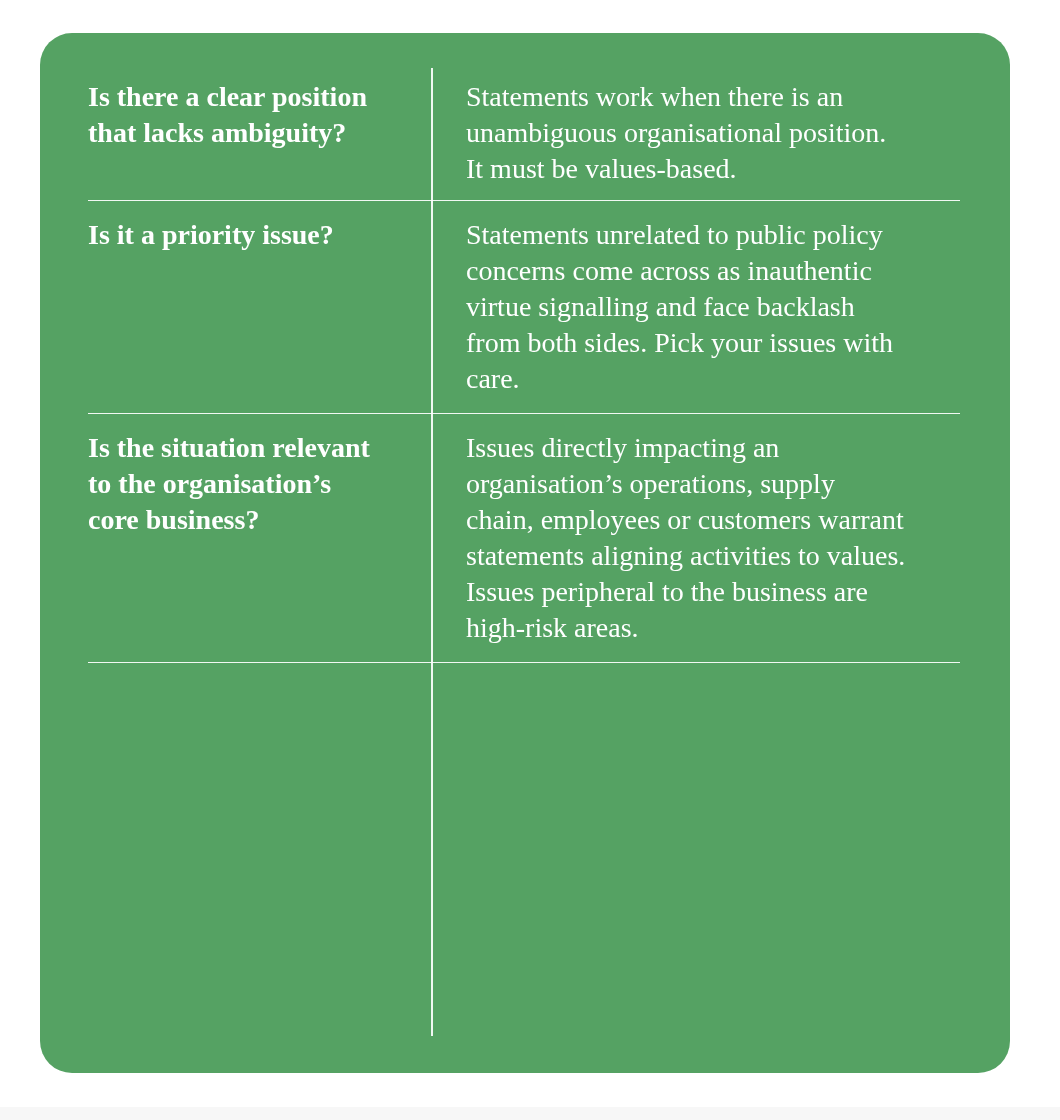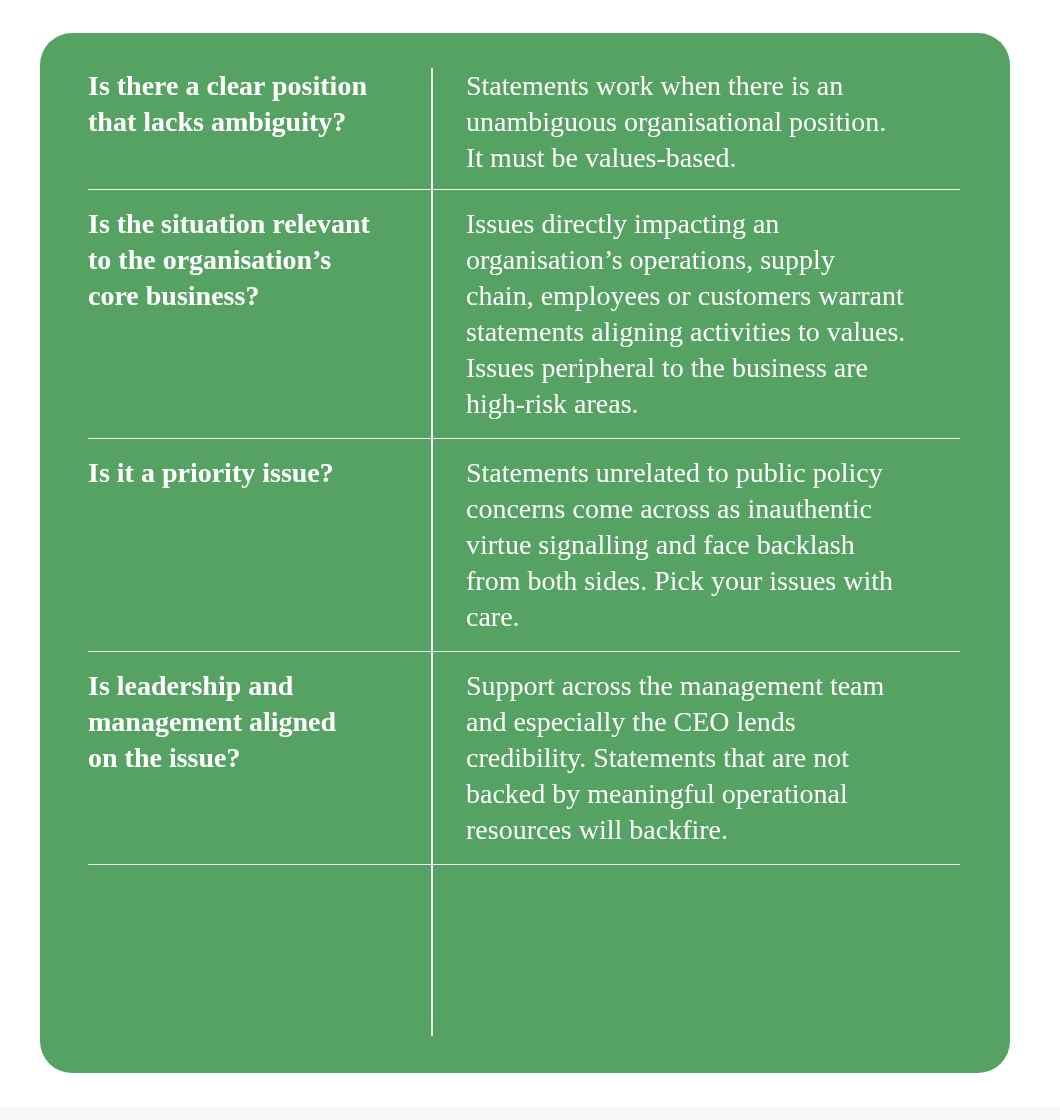--- a/index.html
+++ b/index.html
@@ -36,20 +36,21 @@
     background: rgba(255,255,255,0.92);
   }
   .trow {
     display: flex;
     align-items: flex-start;
     padding: 16px 0 16px 0;
   }
   .trow.first {
     padding-top: 0;
     padding-bottom: 13px;
+    margin-top: 11px;
   }
   .trow + .trow {
     border-top: 1.5px solid rgba(255,255,255,0.92);
   }
   .qcell {
     width: 343px;
     flex: 0 0 343px;
     padding-right: 24px;
     font-weight: 700;
     font-size: 28px;
@@ -82,49 +83,39 @@
 
     <div class="trow first">
       <div class="qcell">Is there a clear position
 that lacks ambiguity?</div>
       <div class="acell">Statements work when there is an
 unambiguous organisational position.
 It must be values-based.</div>
     </div>
 
     <div class="trow">
+      <div class="qcell">Is it a priority issue?</div>
+      <div class="acell">Statements unrelated to public policy
+concerns come across as inauthentic
+virtue signalling and face backlash
+from both sides. Pick your issues with
+care.</div>
+    </div>
+
+    <div class="trow">
       <div class="qcell">Is the situation relevant
 to the organisation’s
 core business?</div>
       <div class="acell">Issues directly impacting an
 organisation’s operations, supply
 chain, employees or customers warrant
 statements aligning activities to values.
 Issues peripheral to the business are
 high-risk areas.</div>
     </div>
 
-    <div class="trow">
-      <div class="qcell">Is it a priority issue?</div>
-      <div class="acell">Statements unrelated to public policy
-concerns come across as inauthentic
-virtue signalling and face backlash
-from both sides. Pick your issues with
-care.</div>
-    </div>
-
-    <div class="trow">
-      <div class="qcell">Is leadership and
-management aligned
-on the issue?</div>
-      <div class="acell">Support across the management team
-and especially the CEO lends
-credibility. Statements that are not
-backed by meaningful operational
-resources will backfire.</div>
-    </div>
 
     <div class="trow">
     </div>
   </div>
 
   <div class="footer-band"></div>
 </div>
 
 </body></html>

